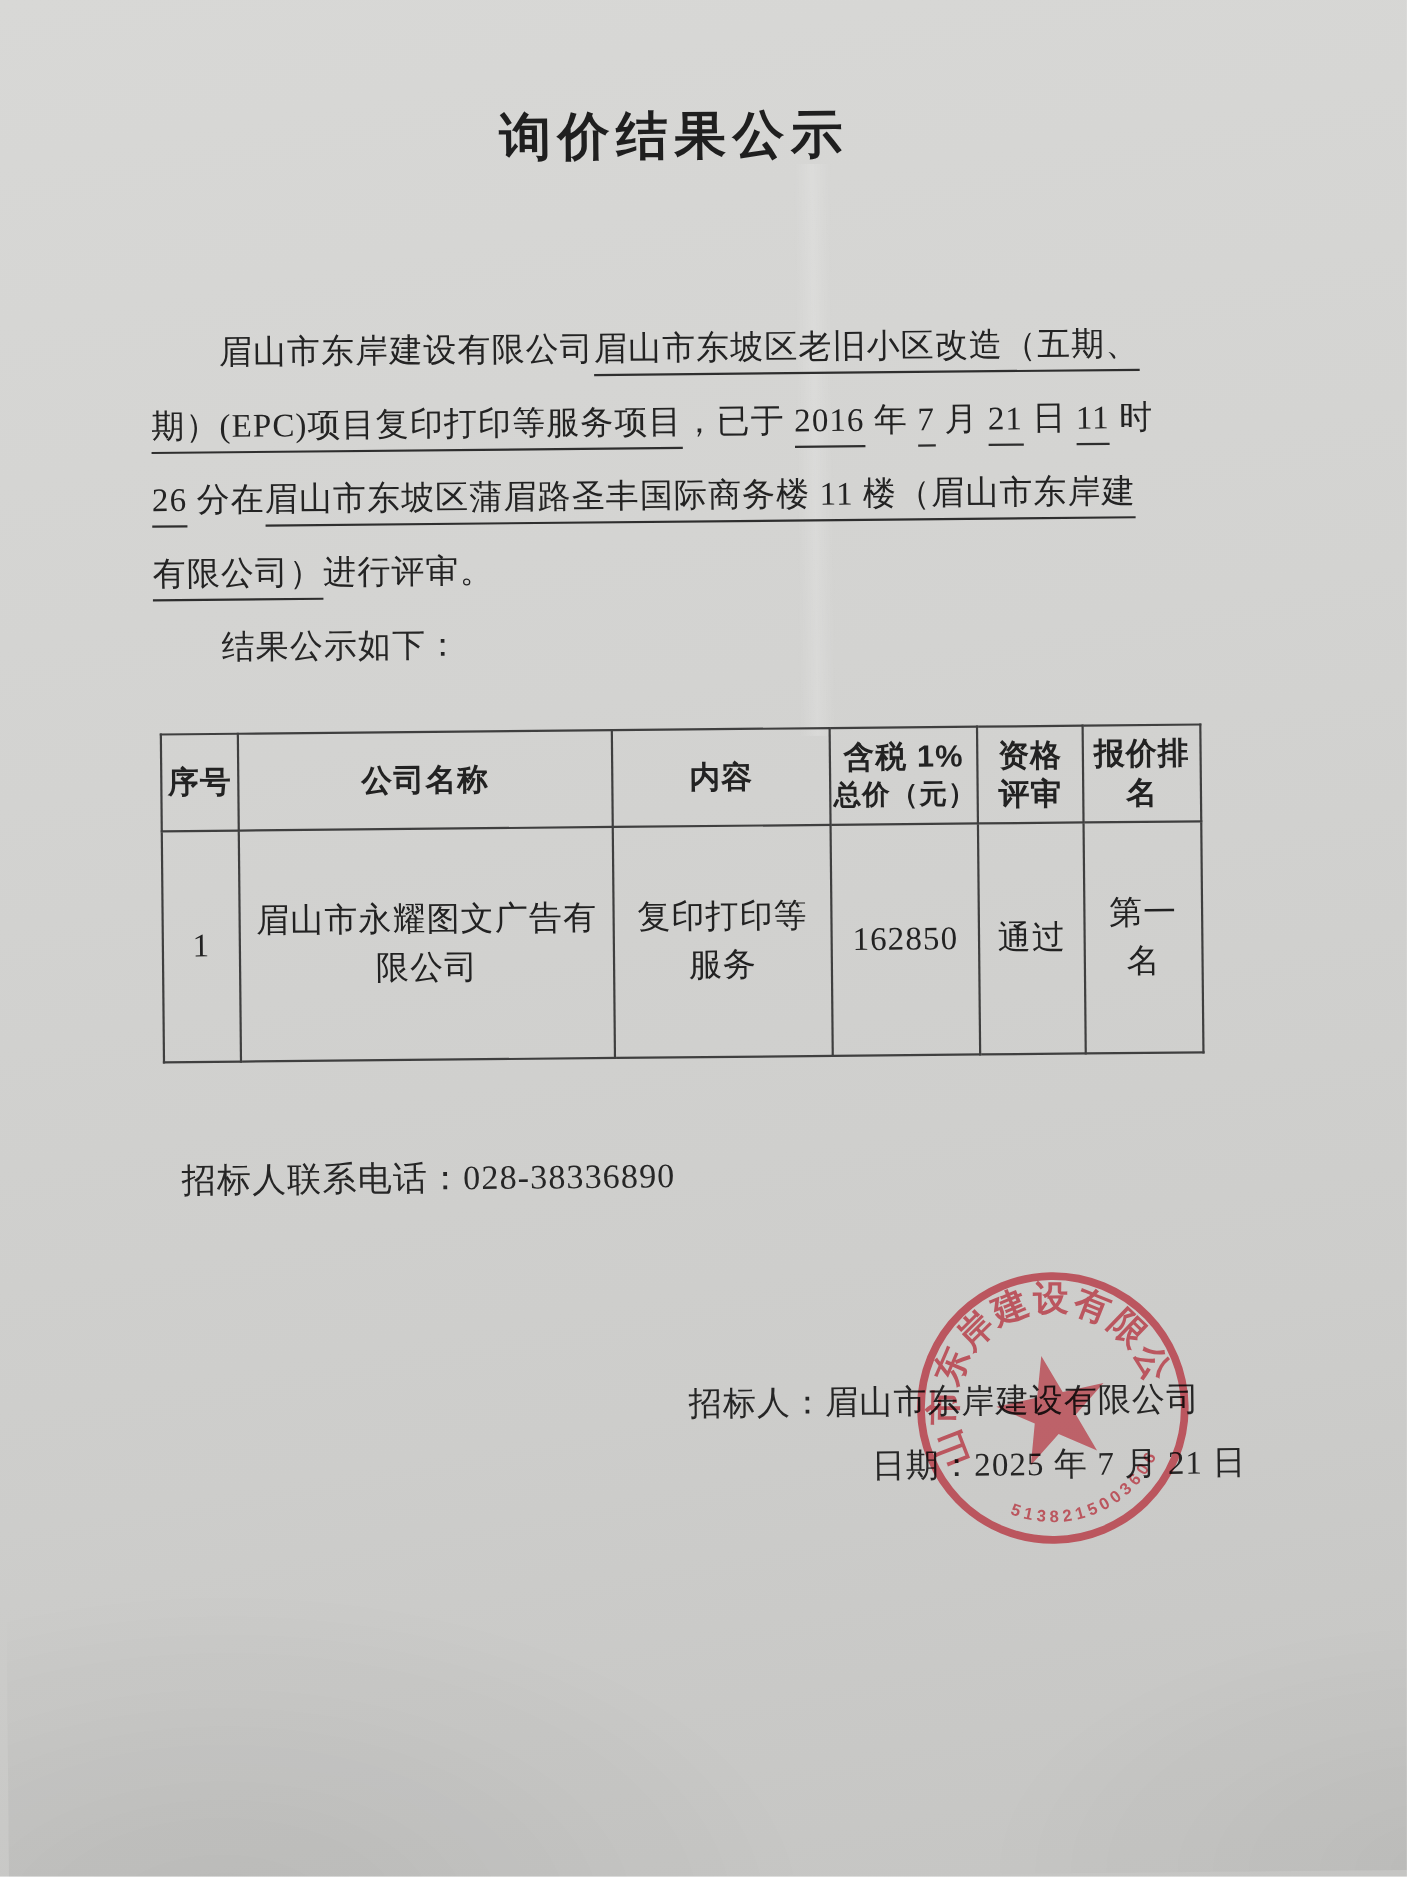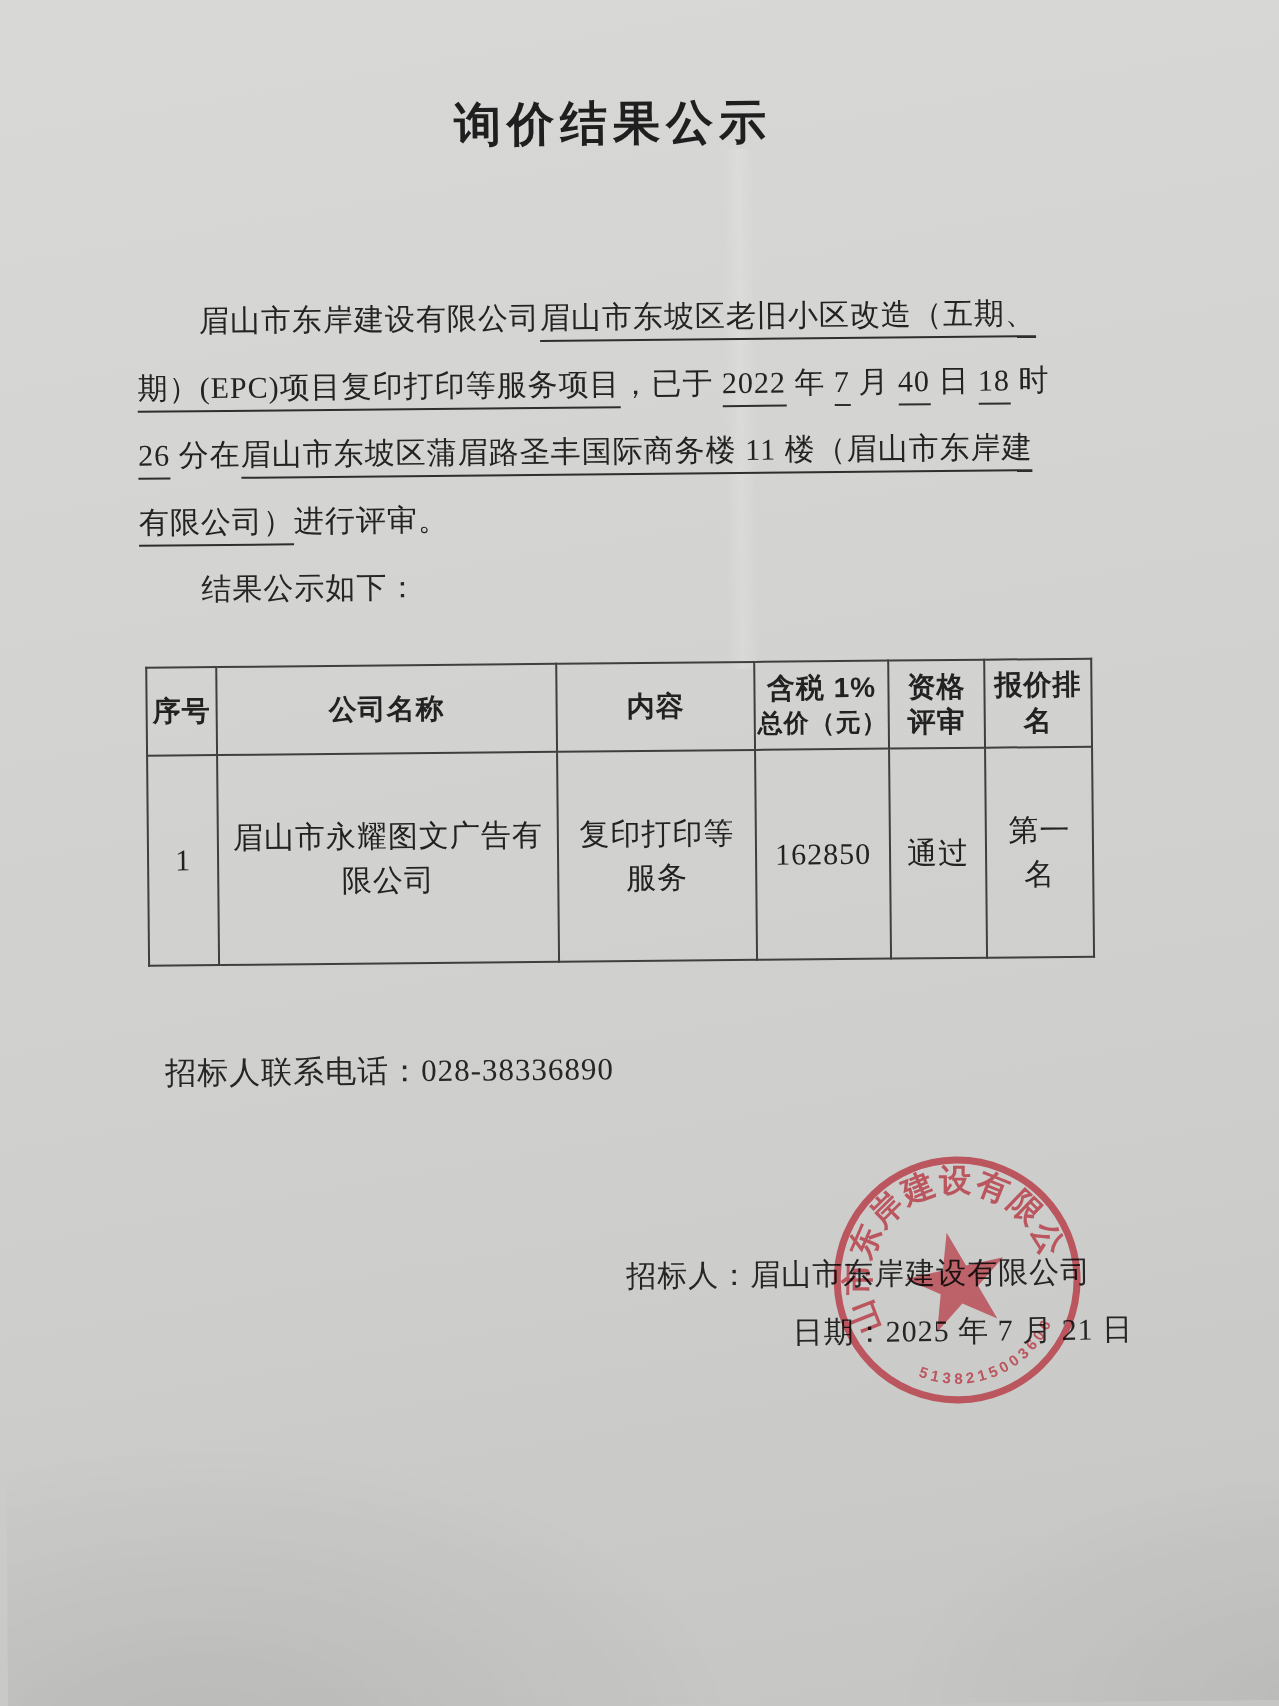--- a/index.html
+++ b/index.html
@@ -83,21 +83,21 @@
 </style>
 </head>
 <body>
 
 <div class="sheet">
 
   <div class="title">询价结果公示</div>
 
   <div class="para">
     <div class="pline indent"><span>眉山市东岸建设有限公司</span><span class="u">眉山市东坡区老旧小区改造（五期、</span></div>
-    <div class="pline"><span class="u">期）(EPC)项目复印打印等服务项目</span><span>，已于 </span><span class="u">2022</span><span> 年 </span><span class="u">7</span><span> 月 </span><span class="u">40</span><span> 日 </span><span class="u">18</span><span> 时</span></div>
+    <div class="pline"><span class="u">期）(EPC)项目复印打印等服务项目</span><span>，已于 </span><span class="u">2016</span><span> 年 </span><span class="u">7</span><span> 月 </span><span class="u">21</span><span> 日 </span><span class="u">11</span><span> 时</span></div>
     <div class="pline"><span class="u">26</span><span> 分在</span><span class="u">眉山市东坡区蒲眉路圣丰国际商务楼 11 楼（眉山市东岸建</span></div>
     <div class="pline"><span class="u">有限公司）</span><span>进行评审。</span></div>
   </div>
 
   <div class="results-label">结果公示如下：</div>
 
   <table class="results">
     <colgroup>
       <col style="width:70px">
         <col style="width:340px">

